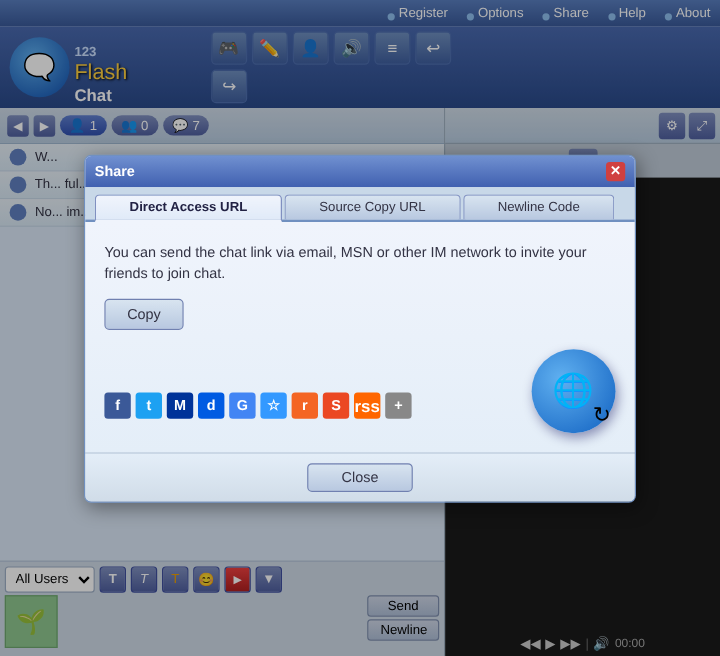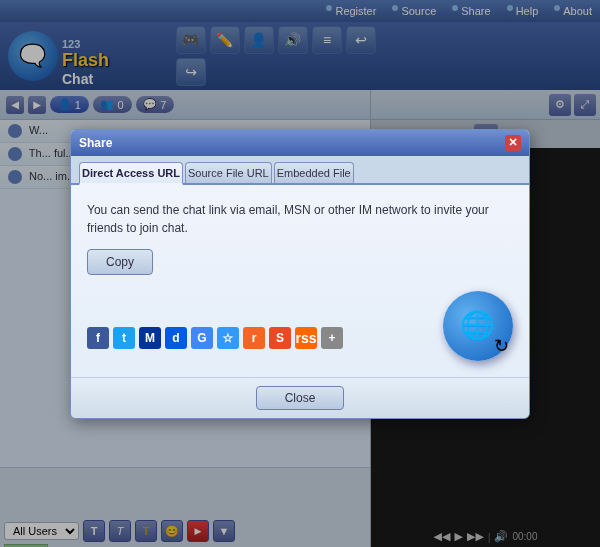--- a/index.html
+++ b/index.html
@@ -19,21 +19,21 @@
       height: 22px;
       display: flex;
       align-items: center;
       padding: 0 8px;
       gap: 16px;
     }
     .top-menu-item {
       color: white;
       font-size: 11px;
       display: flex;
-      align-items: flex-start;
+      align-items: flex-end;
       gap: 3px;
       cursor: pointer;
     }
     .top-menu-item .dot {
       width: 6px;
       height: 6px;
       background: #90c0f0;
       border-radius: 50%;
       display: inline-block;
     }
@@ -70,21 +70,21 @@
     }
     .logo-text .num {
       color: #cce0ff;
       font-size: 11px;
       font-weight: bold;
       margin-top: 12px;
     }
     .logo-text .brand {
       color: #ffd040;
       font-size: 18px;
-      font-weight: bold;
+      font-weight: normal;
       text-shadow: 1px 1px 2px #000;
     }
     .logo-text .product {
       color: white;
       font-size: 14px;
       font-weight: bold;
     }
 
     
     .toolbar-icons {
@@ -203,23 +203,21 @@
       height: 80px;
       background: #d0dce8;
       border-top: 1px solid #b0c0d8;
       padding: 4px;
       display: flex;
       flex-direction: column;
       gap: 2px;
     }
     .input-toolbar {
       display: flex;
-      align-items: center;
-      gap: 4px;
-      margin-top: 48px;
+      gap: 4px;
     }
     .user-select {
       background: white;
       border: 1px solid #a0b0c8;
       border-radius: 3px;
       padding: 1px 4px;
       font-size: 11px;
       cursor: pointer;
     }
     .input-tool-btn {
@@ -257,21 +255,20 @@
     }
     .send-btn {
       background: linear-gradient(to bottom, #d0d8e8, #b0c0d8);
       border: 1px solid #8090b0;
       border-radius: 3px;
       padding: 2px 10px;
       font-size: 11px;
       cursor: pointer;
       width: 60px;
       text-align: center;
-      margin-top: 14px;
     }
 
     
     .right-panel {
       width: 230px;
       display: flex;
       flex-direction: column;
       background: #c0ccd8;
       border-left: 1px solid #a0b0c0;
     }
@@ -369,21 +366,21 @@
     
     .modal-tabs {
       display: flex;
       background: #c8d8e8;
       border-bottom: 2px solid #7090c0;
       padding-top: 6px;
       padding-left: 8px;
       gap: 2px;
     }
     .modal-tab {
-      padding: 4px 2px;
+      padding: 4px 28px;
       border: 1px solid #8090c0;
       border-bottom: none;
       border-radius: 4px 4px 0 0;
       background: linear-gradient(to bottom, #d8e4f0, #b8c8e0);
       color: #334;
       font-size: 11px;
       cursor: pointer;
     }
     .modal-tab.active {
       background: linear-gradient(to bottom, #f0f4fc, #e0eaf8);
@@ -488,21 +485,21 @@
 <body>
 
 <div class="top-menu">
   <span class="menu-spacer"></span>
   <span class="top-menu-item">
     <span class="dot"></span>
     <span>Register</span>
   </span>
   <span class="top-menu-item">
     <span class="dot"></span>
-    <span>Source</span>
+    <span>Options</span>
   </span>
   <span class="top-menu-item">
     <span class="dot"></span>
     <span>Share</span>
   </span>
   <span class="top-menu-item">
     <span class="dot"></span>
     <span>Help</span>
   </span>
   <span class="top-menu-item">
@@ -623,24 +620,24 @@
     <div class="modal-titlebar">
       <span class="modal-title">Share</span>
       <div class="modal-close">✕</div>
     </div>
 
     <div class="modal-tabs">
       <div class="modal-tab active">
         <span>Direct Access URL</span>
       </div>
       <div class="modal-tab">
-        <span>Source File URL</span>
+        <span>Source Copy URL</span>
       </div>
       <div class="modal-tab">
-        <span>Embedded File</span>
+        <span>Newline Code</span>
       </div>
     </div>
 
     <div class="modal-body">
       <p class="modal-desc">You can send the chat link via email, MSN or other IM network to invite your friends to join chat.</p>
 
       <div class="url-row">
         <button class="copy-btn">Copy</button>
       </div>
 

